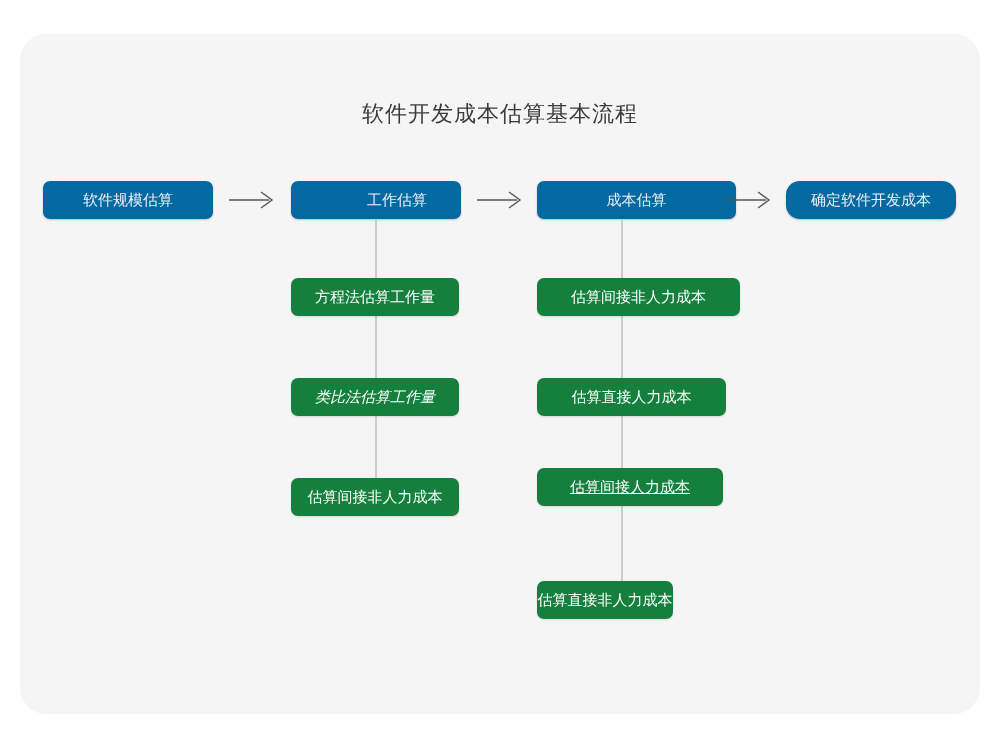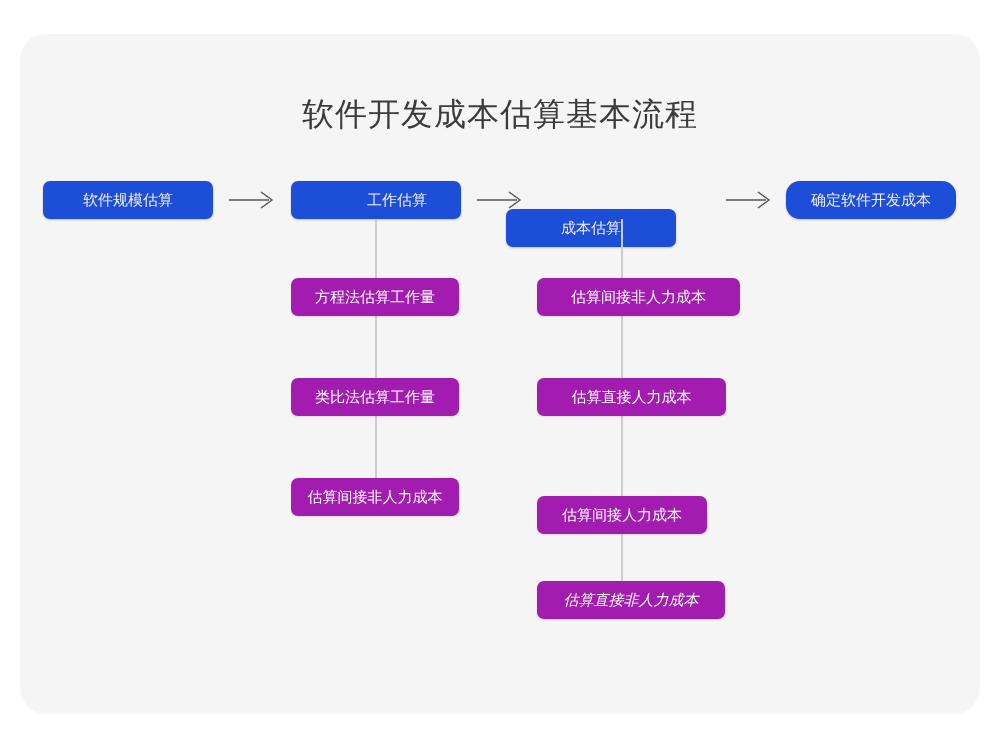--- a/index.html
+++ b/index.html
@@ -25,46 +25,46 @@
     border-radius: 26px;
   }
 
   
   .title {
     position: absolute;
     left: 0;
     top: 94px;
     width: 1000px;
     text-align: center;
-    font-size: 32px;
+    font-size: 22px;
     font-weight: 400;
     color: #3c3a3a;
     letter-spacing: 1px;
     line-height: 40px;
     white-space: nowrap;
   }
 
   
   .node {
     position: absolute;
     height: 38px;
     line-height: 38px;
     text-align: center;
     border-radius: 7px;
     font-size: 15px;
     white-space: nowrap;
     box-sizing: border-box;
   }
   .node.primary {
-    background: #1d4ed8;
+    background: #0369a1;
     color: #f2ecf7;
     box-shadow: 0 1px 2px rgba(60,40,90,0.28);
   }
   .node.secondary {
-    background: #a21caf;
+    background: #15803d;
     color: #ffffff;
     box-shadow: 0 1px 2px rgba(90,90,90,0.18);
   }
 
   
   .vline {
     position: absolute;
     width: 2px;
     background: #cccccc;
   }
@@ -78,21 +78,21 @@
 <body>
 
 <div class="card"></div>
 
 <div class="title">软件开发成本估算基本流程</div>
 
 <div class="node primary" style="left:43px; top:181px; width:170px;">软件规模估算</div>
 
 <div class="node primary" style="left:291px; top:181px; width:170px;padding-left:42px;">工作估算</div>
 
-<div class="node primary" style="left:506px; top:181px; width:170px;margin-top:28px;">成本估算</div>
+<div class="node primary" style="left:537px; top:181px; width:199px;">成本估算</div>
 
 <div class="node primary" style="left:786px; top:181px; width:170px;border-radius:14px;">确定软件开发成本</div>
 
 <div class="arrow" style="left:229px; top:189px; width:46px;">
   <svg width="46" height="22" viewBox="0 0 46 22">
     <line x1="0" y1="11" x2="40" y2="11" stroke="#555555" stroke-width="1.4"></line>
     <polyline points="32,3 43,11 32,19" fill="none" stroke="#555555" stroke-width="1.4"></polyline>
   </svg>
 </div>
 
@@ -107,25 +107,25 @@
   <svg width="46" height="22" viewBox="0 0 46 22">
     <line x1="0" y1="11" x2="40" y2="11" stroke="#555555" stroke-width="1.4"></line>
     <polyline points="32,3 43,11 32,19" fill="none" stroke="#555555" stroke-width="1.4"></polyline>
   </svg>
 </div>
 
 <div class="vline" style="left:375px; top:219px; height:278px;"></div>
 
 <div class="node secondary" style="left:291px; top:278px; width:168px;">方程法估算工作量</div>
 
-<div class="node secondary" style="left:291px; top:378px; width:168px;">类比法估算工作量</div>
+<div class="node secondary" style="left:291px; top:378px; width:168px;font-style:italic;">类比法估算工作量</div>
 
 <div class="node secondary" style="left:291px; top:478px; width:168px;">估算间接非人力成本</div>
 
 <div class="vline" style="left:621px; top:219px; height:381px;"></div>
 
 <div class="node secondary" style="left:537px; top:278px; width:203px;">估算间接非人力成本</div>
 
 <div class="node secondary" style="left:537px; top:378px; width:189px;">估算直接人力成本</div>
 
-<div class="node secondary" style="left:537px; top:496px; width:170px;">估算间接人力成本</div>
+<div class="node secondary" style="left:537px; top:468px; width:186px;text-decoration:underline;">估算间接人力成本</div>
 
-<div class="node secondary" style="left:537px; top:581px; width:188px;font-style:italic;">估算直接非人力成本</div>
+<div class="node secondary" style="left:537px; top:581px; width:136px;">估算直接非人力成本</div>
 
 </body></html>

